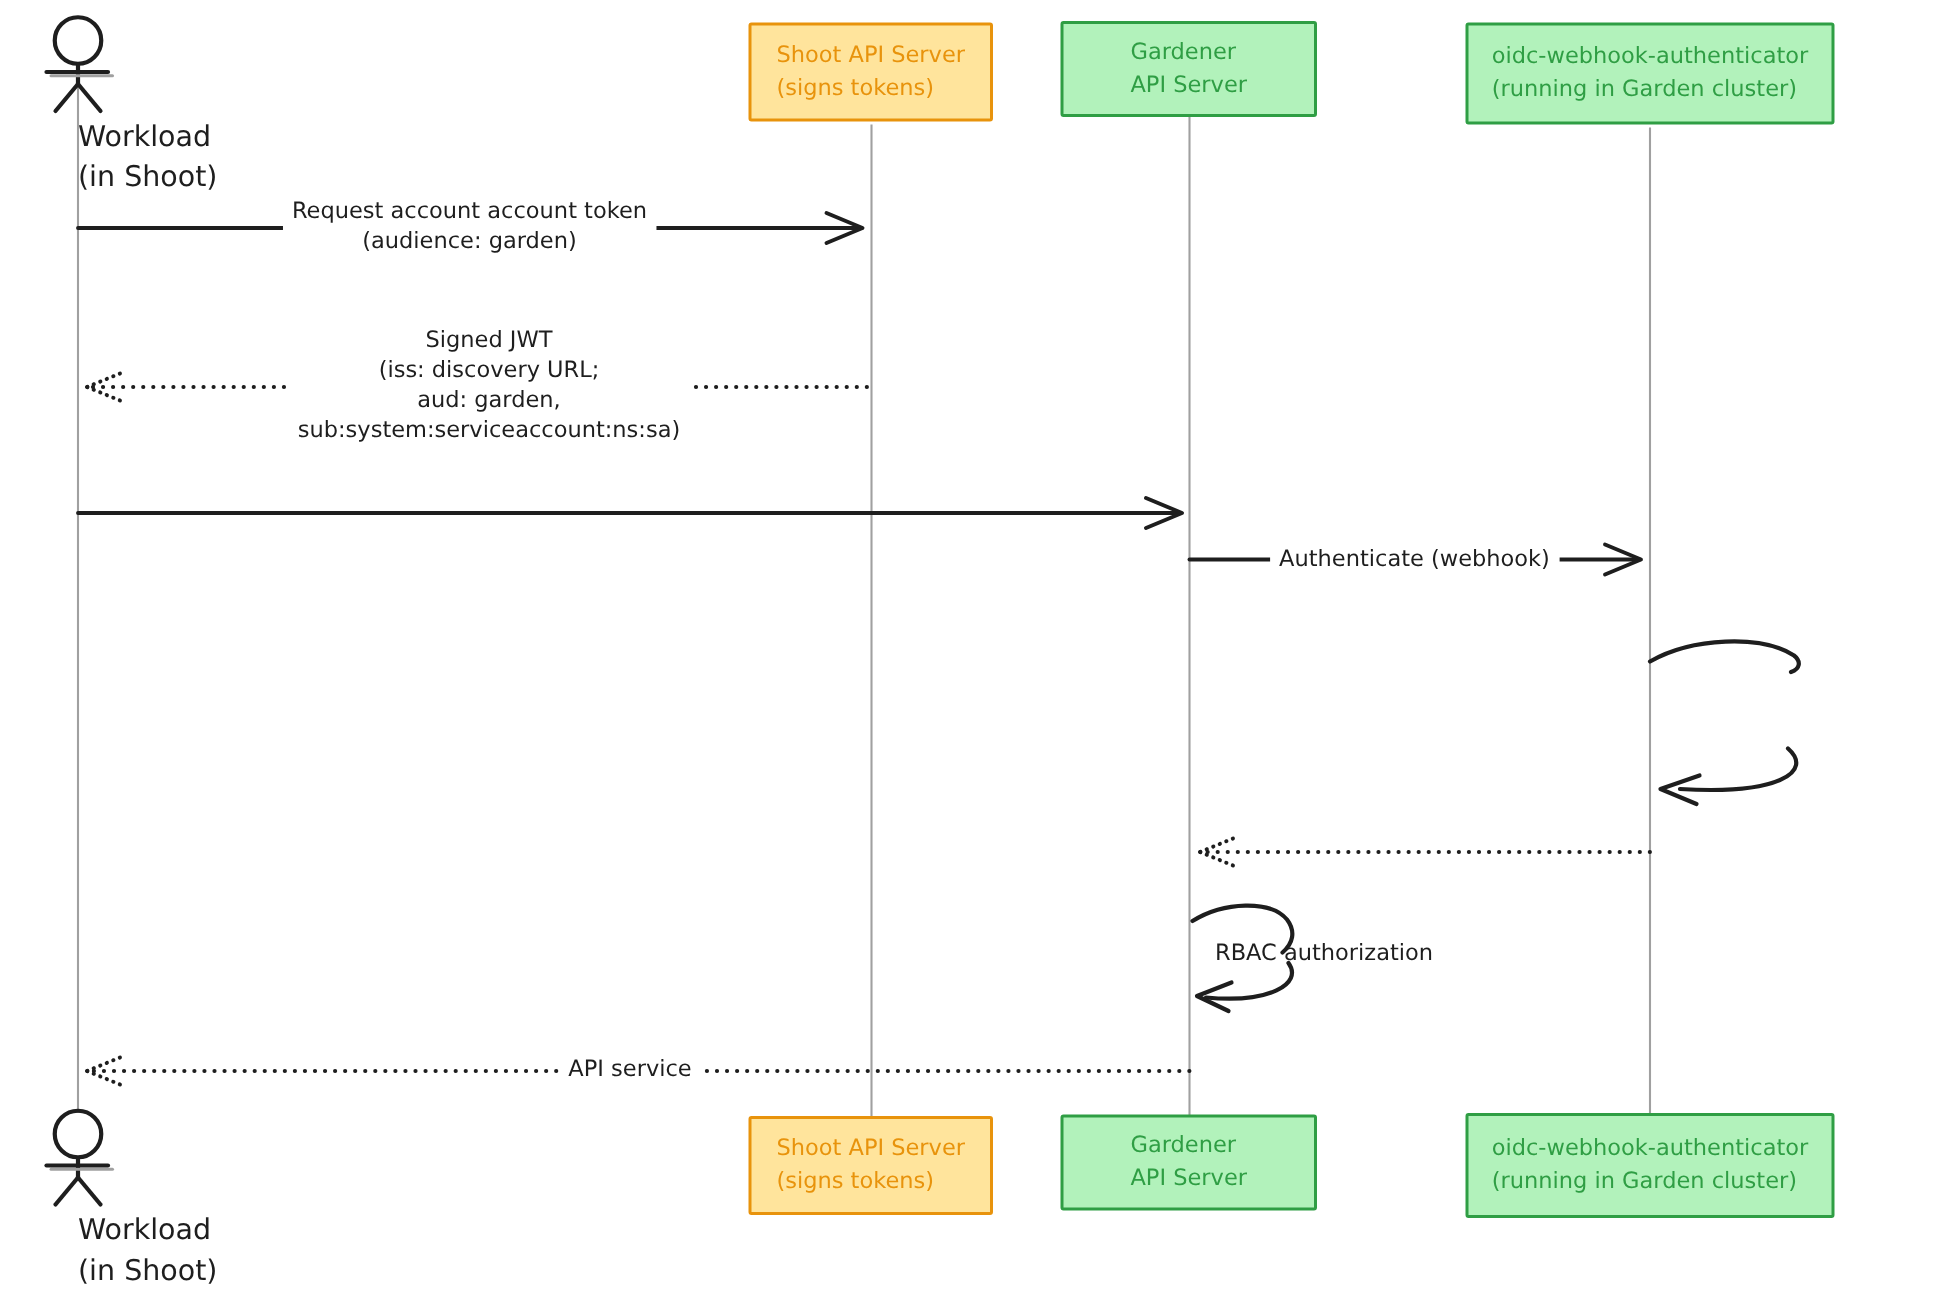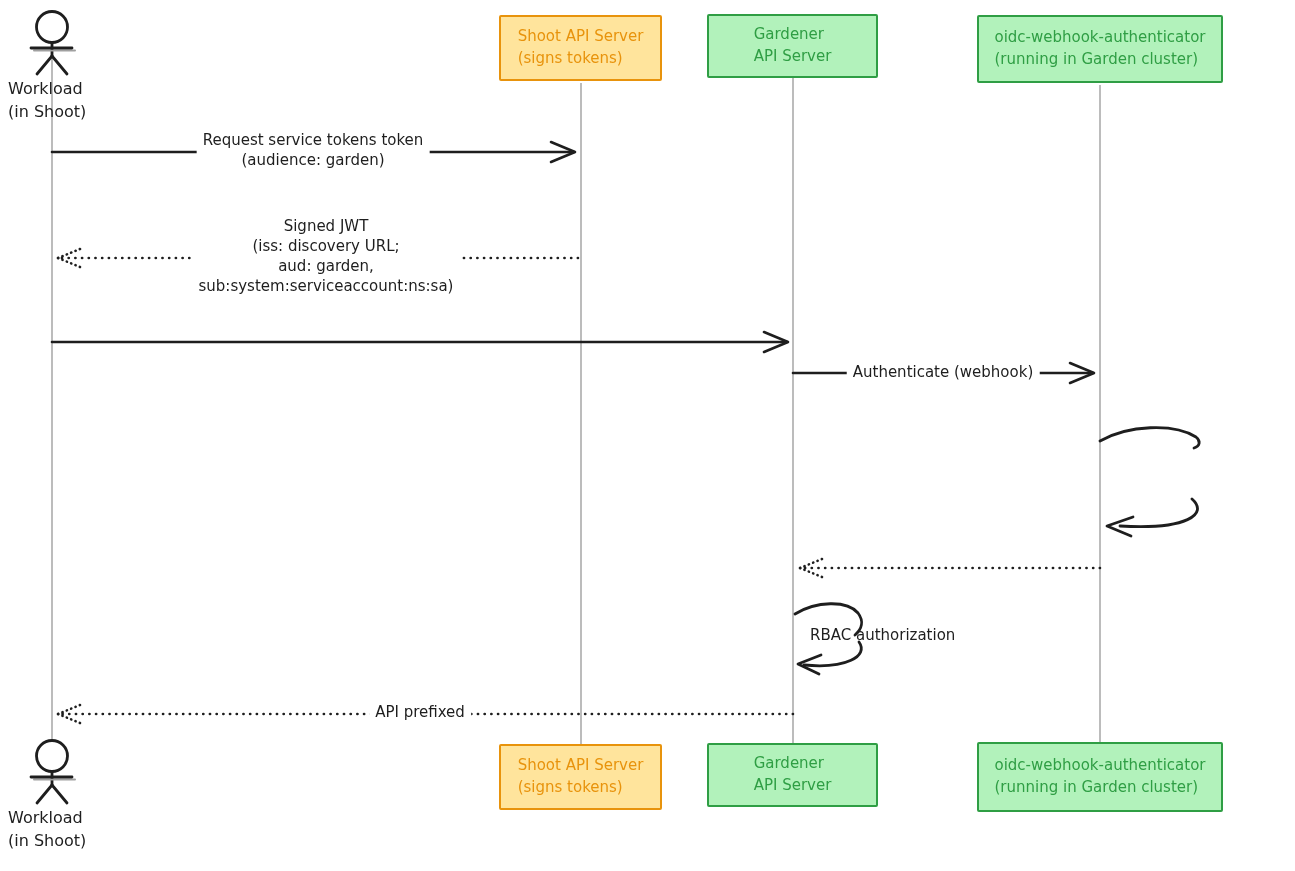--- a/index.html
+++ b/index.html
@@ -16,22 +16,22 @@
   .pbox{
     position:absolute;display:flex;align-items:center;justify-content:center;
     border-radius:2px;box-sizing:border-box;z-index:2;
   }
   .pbox span{white-space:pre-line;font-size:15px;line-height:1.45;}
   .pbox.orange{background:var(--orange-fill);border:2.5px solid var(--orange-border);}
   .pbox.orange span{color:var(--orange-text);}
   .pbox.green{background:var(--green-fill);border:2.5px solid var(--green-border);}
   .pbox.green span{color:var(--green-text);}
   .actor-label{
-    position:absolute;font-size:16px;line-height:1.42;white-space:pre-line;
-    color:var(--line);z-index:2;
+    position:absolute;font-size:19px;line-height:1.42;white-space:pre-line;
+    color:var(--line);z-index:2;margin-left:44px;
   }
   .msg{
     position:absolute;transform:translate(-50%,-50%);text-align:center;
     font-size:15px;line-height:1.33;white-space:pre-line;background:var(--background);
     padding:1px 6px;z-index:2;color:var(--line);
   }
   .msg.side{transform:translate(0,-50%);background:transparent;padding:0;}
 </style>
 </head>
 <body>
@@ -135,23 +135,23 @@
   <div class="pbox green" style="left:977px;top:742px;width:246px;height:70px">
     <span>oidc-webhook-authenticator
 (running in Garden cluster)</span>
   </div>
 
   <div class="actor-label" style="left:8px;top:78px">Workload
 (in Shoot)</div>
   <div class="actor-label" style="left:8px;top:807px">Workload
 (in Shoot)</div>
 
-  <div class="msg" style="left:313px;top:151px">Request service tokens token
+  <div class="msg" style="left:313px;top:151px">Request account account token
 (audience: garden)</div>
   <div class="msg" style="left:326px;top:257px">Signed JWT
 (iss: discovery URL;
 aud: garden,
 sub:system:serviceaccount:ns:sa)</div>
   <div class="msg" style="left:943px;top:373px">Authenticate (webhook)</div>
   <div class="msg side" style="left:810px;top:636px">RBAC authorization</div>
-  <div class="msg" style="left:420px;top:713px">API prefixed</div>
+  <div class="msg" style="left:420px;top:713px">API service</div>
 
 </div>
 
 </body></html>

